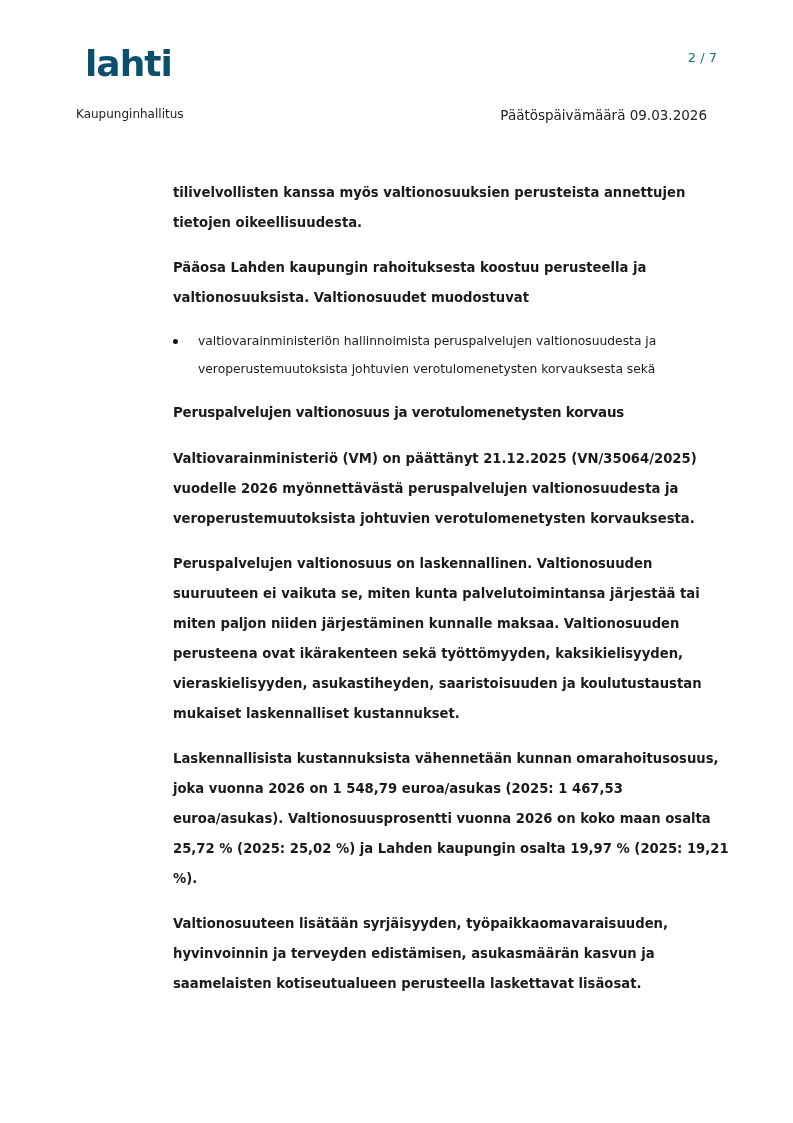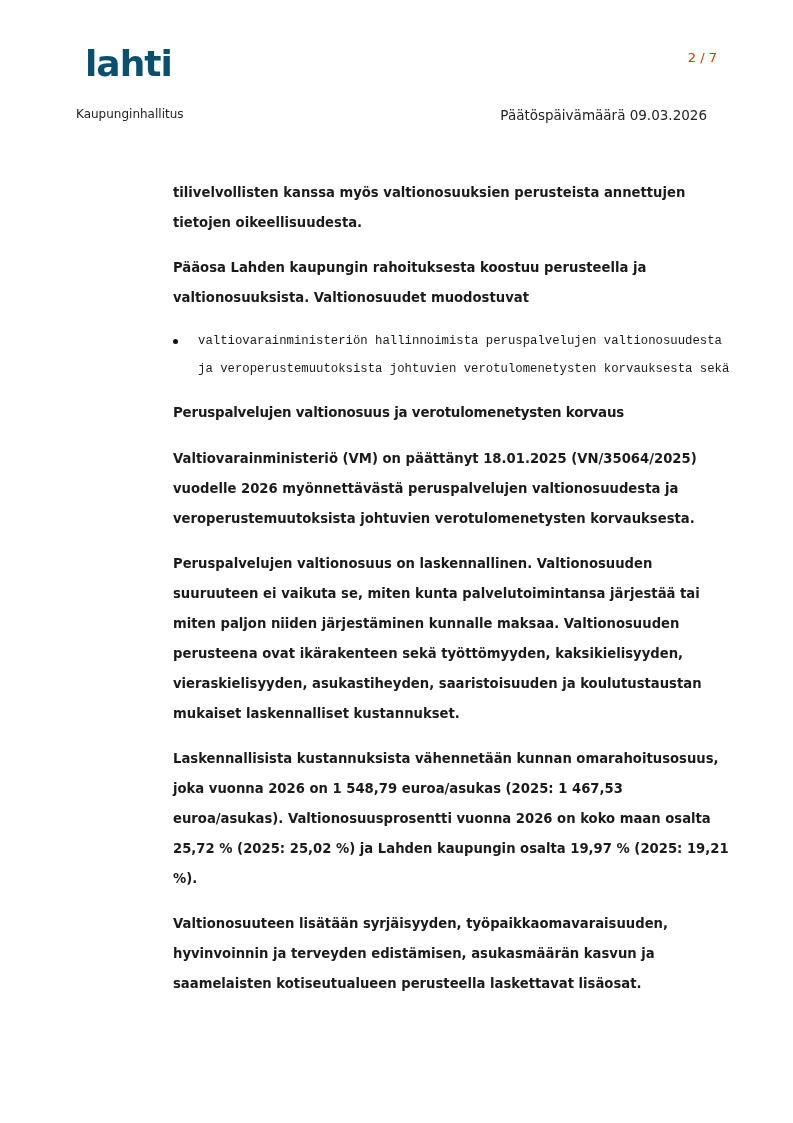--- a/index.html
+++ b/index.html
@@ -7,34 +7,34 @@
       width: 793px; height: 1123px; position: relative; overflow: hidden;
       font-family: "DejaVu Sans", sans-serif; color: #1a1a1a;
     }
     .logo {
       position: absolute; left: 75px; top: 44px;
       font-family: "DejaVu Sans", sans-serif; font-weight: bold;
       font-size: 36px; letter-spacing: -1px; color: #0b4f6c; line-height: 40px; margin-left: 10px;
     }
     .page-num {
       position: absolute; right: 76px; top: 50px;
-      font-size: 13px; color: #c2410c; margin-left: 15px;
+      font-size: 13px; color: #0f766e; margin-left: 15px;
     }
     .org {
       position: absolute; left: 76px; top: 107px; font-size: 12px; color: #222;
     }
     .date {
       position: absolute; right: 86px; top: 107px; font-size: 13.5px; color: #222; text-align: right;
     }
     .content {
       position: absolute; left: 173px; top: 178px; width: 560px;
       font-size: 13.2px; line-height: 30px; color: #1a1a1a;
     }
     .content p { margin: 0 0 15px 0; font-weight: bold; }
-    .bullets { list-style: none; margin: 0 0 15px 0; padding: 0; font-size: 12.3px; font-family: Liberation Mono, monospace; }
+    .bullets { list-style: none; margin: 0 0 15px 0; padding: 0; font-size: 12.3px; }
     .bullets li { position: relative; padding-left: 25px; line-height: 27.5px; }
     .bullets li .dot {
       position: absolute; left: 0; top: 11px; width: 5px; height: 5px;
       border-radius: 50%; background: #111;
     }
     h3 { margin: 12px 0 16px 0; font-size: 13.4px; font-weight: bold; line-height: 30px; letter-spacing: -0.2px; }
   </style>
 </head>
 <body>
 
@@ -46,17 +46,17 @@
 <div class="content">
   <p>tilivelvollisten kanssa myös valtionosuuksien perusteista annettujen tietojen oikeellisuudesta.</p>
   <p>Pääosa Lahden kaupungin rahoituksesta koostuu perusteella ja valtionosuuksista. Valtionosuudet muodostuvat</p>
   <ul class="bullets">
     <li>
       <span class="dot"></span>
       <span>valtiovarainministeriön hallinnoimista peruspalvelujen valtionosuudesta ja veroperustemuutoksista johtuvien verotulomenetysten korvauksesta sekä</span>
     </li>
   </ul>
   <h3>Peruspalvelujen valtionosuus ja verotulomenetysten korvaus</h3>
-  <p>Valtiovarainministeriö (VM) on päättänyt 18.01.2025 (VN/35064/2025) vuodelle 2026 myönnettävästä peruspalvelujen valtionosuudesta ja veroperustemuutoksista johtuvien verotulomenetysten korvauksesta.</p>
+  <p>Valtiovarainministeriö (VM) on päättänyt 21.12.2025 (VN/35064/2025) vuodelle 2026 myönnettävästä peruspalvelujen valtionosuudesta ja veroperustemuutoksista johtuvien verotulomenetysten korvauksesta.</p>
   <p>Peruspalvelujen valtionosuus on laskennallinen. Valtionosuuden suuruuteen ei vaikuta se, miten kunta palvelutoimintansa järjestää tai miten paljon niiden järjestäminen kunnalle maksaa. Valtionosuuden perusteena ovat ikärakenteen sekä työttömyyden, kaksikielisyyden, vieraskielisyyden, asukastiheyden, saaristoisuuden ja koulutustaustan mukaiset laskennalliset kustannukset.</p>
   <p>Laskennallisista kustannuksista vähennetään kunnan omarahoitusosuus, joka vuonna 2026 on 1 548,79 euroa/asukas (2025: 1 467,53 euroa/asukas). Valtionosuusprosentti vuonna 2026 on koko maan osalta 25,72 % (2025: 25,02 %) ja Lahden kaupungin osalta 19,97 % (2025: 19,21 %).</p>
   <p>Valtionosuuteen lisätään syrjäisyyden, työpaikkaomavaraisuuden, hyvinvoinnin ja terveyden edistämisen, asukasmäärän kasvun ja saamelaisten kotiseutualueen perusteella laskettavat lisäosat.</p>
 </div>
 
 </body></html>

